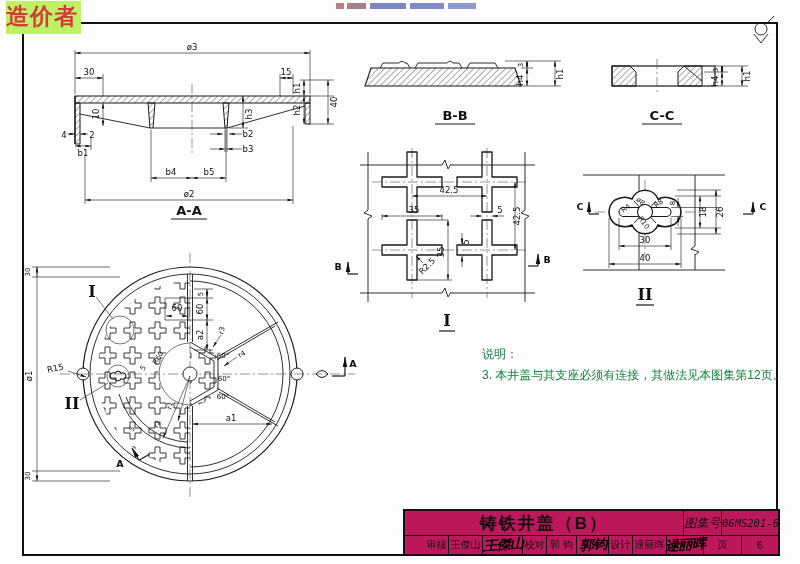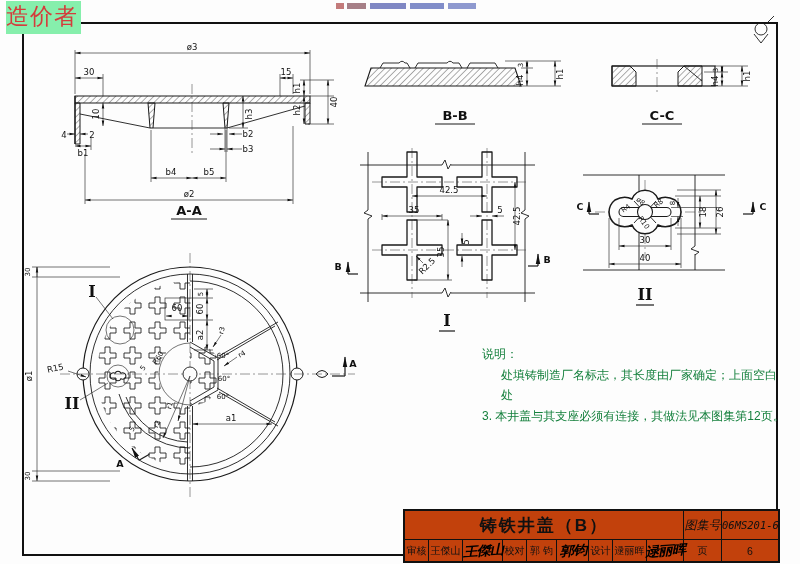--- a/index.html
+++ b/index.html
@@ -1,43 +1,43 @@
 <!DOCTYPE html>
 <html><head>
 <meta charset="utf-8">
 <style>
   html,body{margin:0;padding:0;}
   body{width:800px;height:564px;position:relative;background:#fdfdfd;overflow:hidden;
        font-family:"Liberation Sans",sans-serif;color:#111;}
   .frame{position:absolute;left:22px;top:22px;width:756px;height:534px;border:2px solid #111;box-sizing:border-box;}
   .abs{position:absolute;}
-  .wm-brand{position:absolute;left:6px;top:1px;font-size:23px;font-weight:normal;color:#d43c3c;
-            letter-spacing:1px;background:#86efac;padding:0 3px 2px 0;z-index:5;}
+  .wm-brand{position:absolute;left:6px;top:1px;font-size:23px;font-weight:bold;color:#d43c3c;
+            letter-spacing:1px;background:#bef264;padding:0 3px 2px 0;z-index:5;}
   .wm-tiny{position:absolute;left:336px;top:3px;width:140px;height:6px;opacity:.75;filter:blur(.4px);
            background:linear-gradient(90deg,
              #b05050 0 8px,transparent 8px 11px,#8a5560 11px 30px,transparent 30px 34px,
              #5560b0 34px 70px,transparent 70px 74px,#5868b8 74px 108px,transparent 108px 112px,#6a78c0 112px 140px);}
   svg text{user-select:none;}
   .thick{stroke:#1a1a1a;stroke-width:1.2;fill:none;}
   .med{stroke:#1a1a1a;stroke-width:.9;fill:none;}
   .thin{stroke:#2a2a2a;stroke-width:.65;fill:none;}
   .cl{stroke:#444;stroke-width:.55;fill:none;stroke-dasharray:10 3 2 3;}
   .dim{font:8.5px "DejaVu Sans",sans-serif;fill:#111;text-anchor:middle;}
   .dimS{font:7px "DejaVu Sans",sans-serif;fill:#111;text-anchor:middle;}
   .lbl{font:bold 13px "DejaVu Sans",sans-serif;fill:#111;text-anchor:middle;}
   .rom{font:bold 16px "DejaVu Serif",serif;fill:#111;text-anchor:middle;}
   .secm{font:bold 9.5px "DejaVu Sans",sans-serif;fill:#111;text-anchor:middle;}
   
   .notes{position:absolute;left:482px;top:344px;width:305px;font-size:12px;line-height:20.5px;color:#15803d;}
   .notes .ind{padding-left:19px;}
   
-  .tblock{position:absolute;left:403px;top:509px;width:377px;height:54px;border:2px solid #111;
-          box-sizing:border-box;display:flex;flex-direction:column;background:#c2410c;z-index:4;}
+  .tblock{position:absolute;left:403px;top:509px;width:377px;height:47px;border:2px solid #111;
+          box-sizing:border-box;display:flex;flex-direction:column;background:#be185d;z-index:4;}
   .tb-r1{display:flex;height:28px;border-bottom:1px solid #111;}
-  .tb-r2{display:flex;flex:1;}
+  .tb-r2{display:flex;flex:1;padding-left:20px;}
   .tb-c{border-right:1px solid #111;display:flex;align-items:center;justify-content:center;
         box-sizing:border-box;overflow:visible;white-space:nowrap;}
   .tb-c:last-child{border-right:none;}
   .tb-title{flex:0 0 279px;font-size:17px;font-weight:bold;letter-spacing:2px;}
   .tb-atlaslbl{flex:0 0 38px;font-size:12px;font-style:italic;}
   .tb-atlasno{flex:0 0 56px;font-size:10.5px;font-family:"DejaVu Sans Mono",monospace;font-style:italic;}
   .tb-s{font-size:10px;}
   .sig{font-family:"DejaVu Serif",serif;font-style:italic;font-weight:bold;font-size:13px;
        transform:rotate(-4deg) scaleX(1.12);letter-spacing:-1px;color:#000;}
   .cn10{font-size:10px;} .cn105{font-size:10.5px;}
@@ -349,21 +349,20 @@
     <g transform="rotate(-30 116 212)">
       <line class="thick" x1="116" y1="218" x2="116" y2="204" marker-end="url(#mE)"></line>
       <line class="thick" x1="116" y1="218" x2="128" y2="218"></line>
     </g>
     <text class="secm" x="100" y="224">A</text>
   </g>
 </svg>
 
 <div class="notes">
   <div>说明：</div>
-  <div class="ind">处填铸制造厂名标志，其长度由厂家确定；上面空白处</div>
   <div>3. 本井盖与其支座必须有连接，其做法见本图集第12页。</div>
 </div>
 
 <div class="tblock">
   <div class="tb-r1">
     <div class="tb-c tb-title">铸铁井盖（B）</div>
     <div class="tb-c tb-atlaslbl">图集号</div>
     <div class="tb-c tb-atlasno">06MS201-6</div>
   </div>
   <div class="tb-r2">

